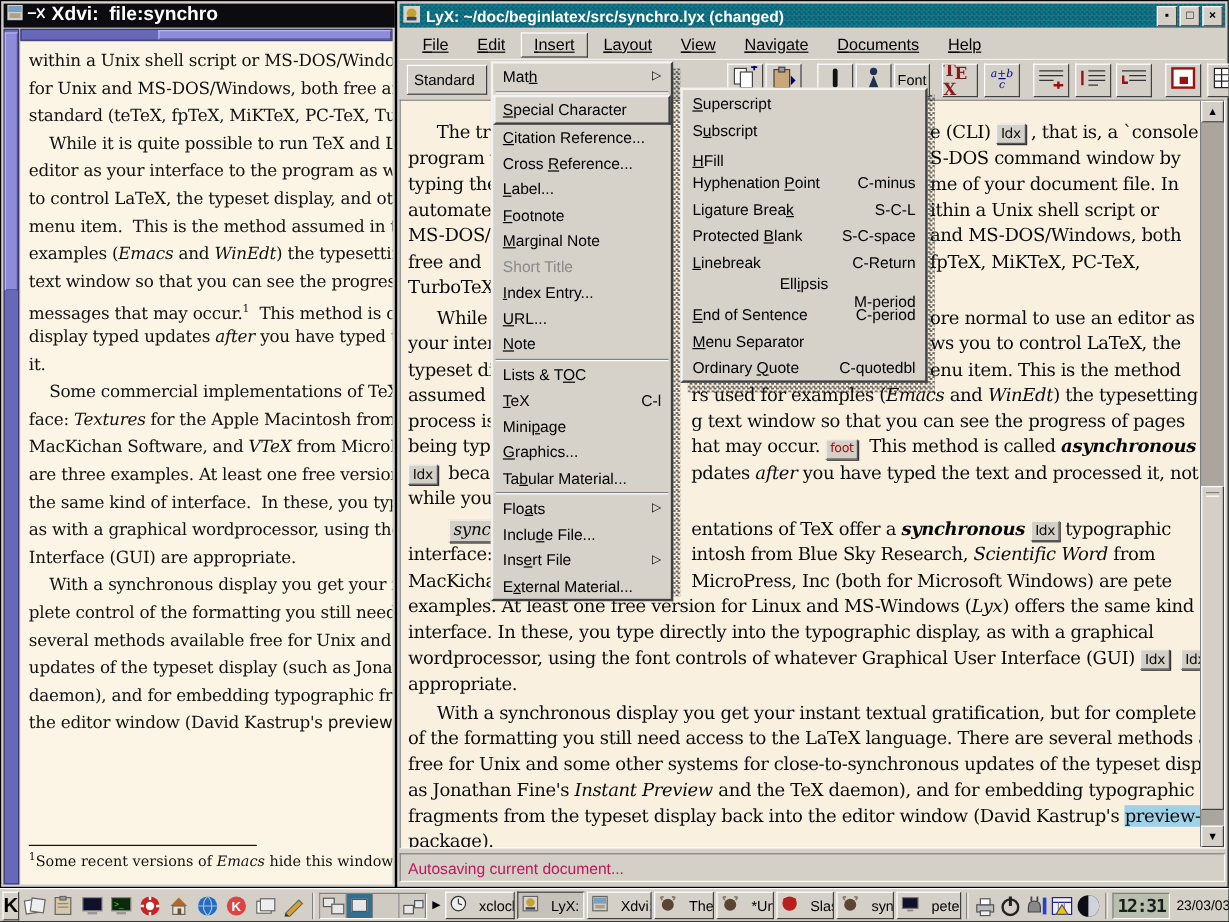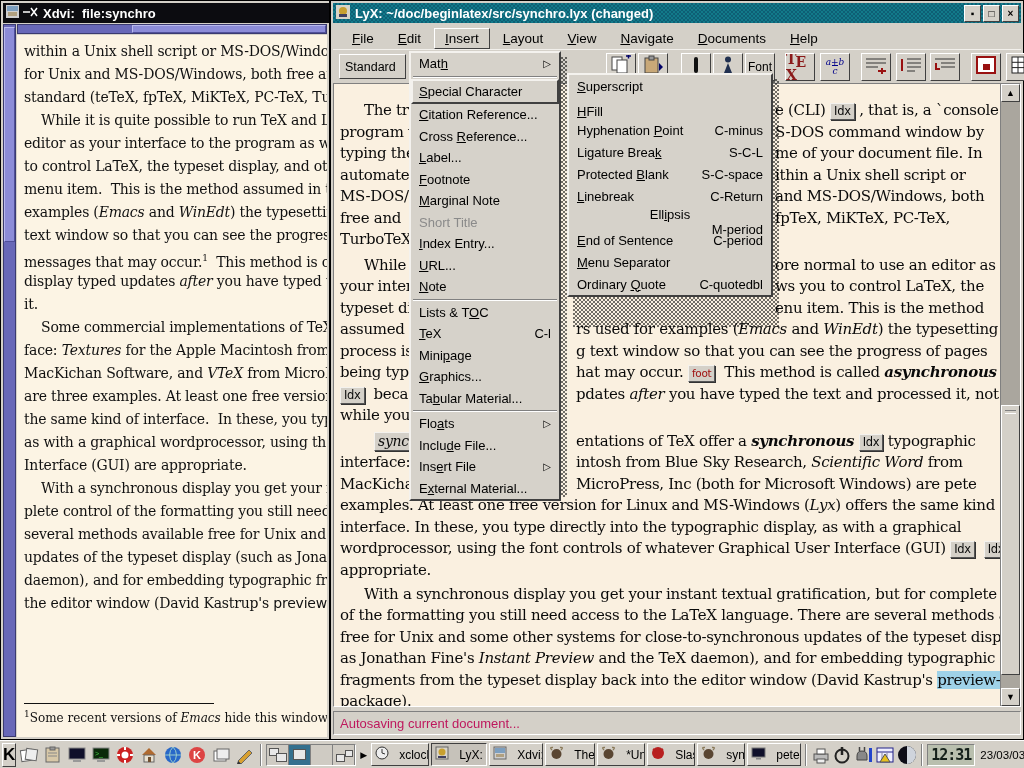--- a/index.html
+++ b/index.html
@@ -3,21 +3,21 @@
 <meta charset="utf-8">
 <style>
   html,body{margin:0;padding:0;background:#000;}
   #screen{position:relative;width:1024px;height:768px;overflow:hidden;background:#000;
     font-family:"Liberation Sans","DejaVu Sans",sans-serif;}
   u{text-decoration:underline;}
   
   #xdvi{position:absolute;left:0;top:0;width:330px;height:740px;background:#d4d0c8;
     border:1px solid #000;box-sizing:border-box;}
   .xtitle{position:absolute;left:2px;top:2px;right:0;height:20px;background:#0c0c10;color:#fff;
-    display:flex;align-items:center;gap:4px;padding-left:3px;font-weight:bold;font-size:13px;white-space:pre;overflow:hidden;}
+    display:flex;align-items:center;gap:4px;padding-left:3px;font-weight:bold;font-size:16px;white-space:pre;overflow:hidden;}
   .xhsb{position:absolute;left:16px;top:23px;right:2px;height:10px;background:#6868b8;border:1px solid #3a3a70;box-sizing:border-box;}
   .xhthumb{position:absolute;left:37%;top:0;bottom:0;width:63%;background:#8c8cd8;border:1px solid;border-color:#b8b8ee #50509a #50509a #b8b8ee;box-sizing:border-box;}
   .xvsb{position:absolute;left:2px;top:23px;bottom:2px;width:13px;background:#6868b8;border:1px solid #3a3a70;box-sizing:border-box;}
   .xvthumb{position:absolute;left:0;top:2px;height:215px;width:100%;background:#8c8cd8;border:1px solid;border-color:#b8b8ee #50509a #50509a #b8b8ee;box-sizing:border-box;}
   .xpage{position:absolute;left:16px;top:34px;right:2px;bottom:2px;background:#fcf4e4;overflow:hidden;}
   #xlines{position:absolute;left:7px;top:5px;right:0;}
   .xline{height:23px;line-height:23px;font-family:"DejaVu Serif",serif;font-size:14px;letter-spacing:-0.2px;color:#111;white-space:pre;}
   .xfoot{position:absolute;left:7px;bottom:12px;right:4px;font-family:"DejaVu Serif",serif;color:#111;}
   .xrule{width:190px;border-top:1px solid #111;margin-bottom:5px;}
   #xfootline{font-size:12px;white-space:pre;}
@@ -27,21 +27,21 @@
   
   #lyx{position:absolute;left:330px;top:0;width:694px;height:740px;background:#d4d0c8;
     border:1px solid #000;box-sizing:border-box;}
   .ltitle{position:absolute;left:2px;top:2px;right:2px;height:20px;background:#127a8a;color:#fff;
     display:flex;align-items:center;gap:5px;padding-left:3px;font-weight:bold;font-size:13px;overflow:hidden;}
   .ltitle::after{content:"";position:absolute;inset:0;background:conic-gradient(rgba(0,0,40,.22) 25%,transparent 0 50%,rgba(0,0,40,.22) 0 75%,transparent 0);background-size:4px 4px;pointer-events:none;}
   .ltitle .ttext{position:relative;z-index:1;white-space:pre;}
   .tbtns{position:absolute;right:2px;top:2px;display:flex;gap:2px;z-index:2;}
   .tbtn{width:15px;height:15px;background:#d4d0c8;border:1px solid;border-color:#fff #404040 #404040 #fff;
     display:flex;align-items:center;justify-content:center;font-size:10px;color:#000;font-weight:bold;line-height:1;}
-  .lmenubar{position:absolute;left:2px;top:24px;right:2px;height:24px;background:#d4d0c8;display:flex;align-items:flex-end;padding-left:8px;gap:2px;font-size:13.5px;}
+  .lmenubar{position:absolute;left:2px;top:24px;right:2px;height:24px;background:#d4d0c8;display:flex;align-items:center;padding-left:8px;gap:2px;font-size:13.5px;text-decoration:underline;}
   .mitem{padding:2px 10px;color:#000;border:1px solid transparent;}
   .mitem.active{border-color:#fff #404040 #404040 #fff;}
   .ltoolbar{position:absolute;left:2px;top:48px;right:2px;height:34px;background:#d4d0c8;border-top:1px solid #f2f0ec;}
   .combo{position:absolute;left:6px;top:4px;width:60px;height:23px;background:#d4d0c8;border:1px solid;border-color:#fff #404040 #404040 #fff;
     font-size:12.5px;display:flex;align-items:center;padding-left:5px;overflow:hidden;}
   .tbbtn{position:absolute;top:3px;width:30px;height:28px;background:#d4d0c8;border:1px solid;border-color:#fff #404040 #404040 #fff;
     display:flex;align-items:center;justify-content:center;overflow:hidden;box-sizing:border-box;}
   .texlbl{color:#8b1a1a;font-family:"DejaVu Serif",serif;font-weight:bold;font-size:14px;}
   .texlbl .e{display:inline-block;transform:translateY(3px);margin:0 -1px;}
   .mathlbl{font-family:"DejaVu Serif",serif;font-style:italic;color:#00008b;font-size:9px;line-height:1;text-align:center;}
@@ -397,20 +397,23 @@
         </div>
         <div class="mrow" style="height: 21.5px;">
           <span class="lab">E<u>x</u>ternal Material...</span>
         </div>
       </div>
     <div class="dither" style="left:242px;top:78px;width:206px;height:248px;z-index:42"></div>
     <div id="specmenu" class="panel" style="left:236px;top:72px;width:206px;z-index:43">
         <div class="mrow" style="height: 22px;">
           <span class="lab"><u>S</u>uperscript</span>
         </div>
+        <div class="mrow" style="height: 22px;">
+          <span class="lab">S<u>u</u>bscript</span>
+        </div>
         <div class="mrow" style="height: 22px; align-items: flex-end;">
           <span class="lab"><u>H</u>Fill</span>
         </div>
         <div class="mrow" style="height: 22px;">
           <span class="lab">Hyphenation <u>P</u>oint</span>
           <span class="sc">C-minus</span>
         </div>
         <div class="mrow" style="height: 22px;">
           <span class="lab">Ligature Brea<u>k</u></span>
           <span class="sc">S-C-L</span>

